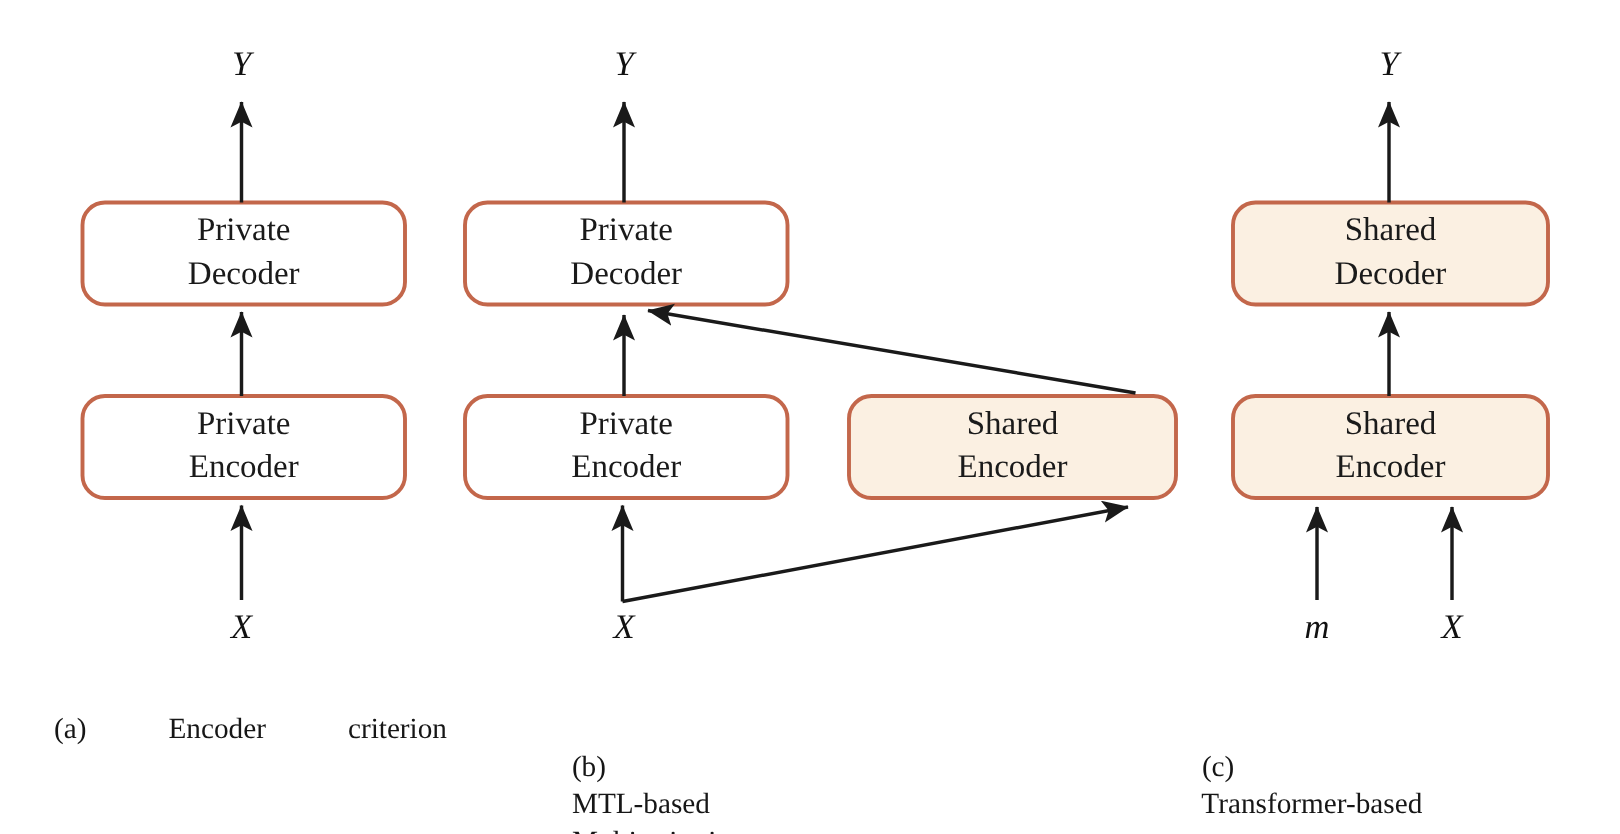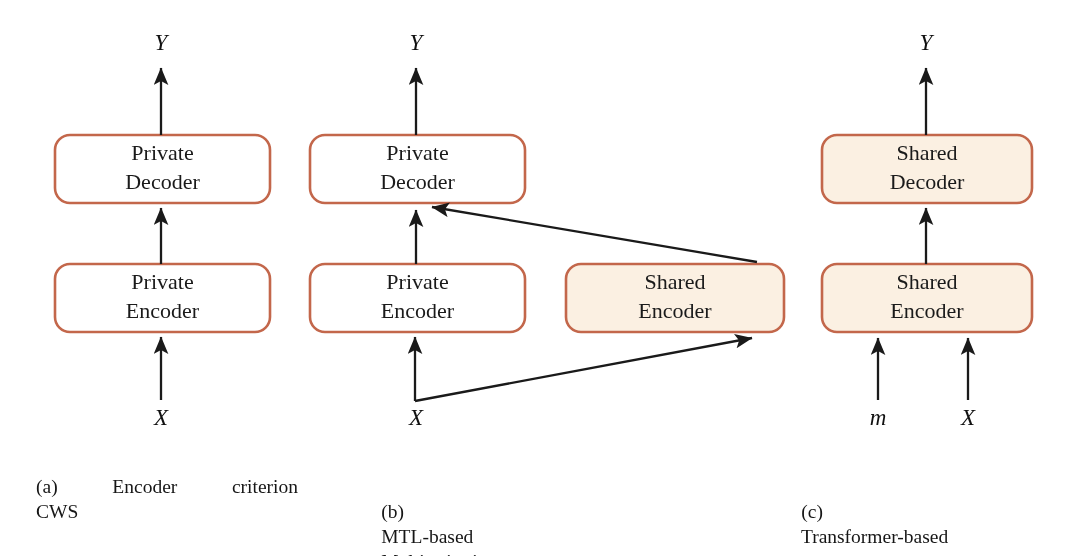--- a/index.html
+++ b/index.html
@@ -142,21 +142,20 @@
       <text class="var-label" x="968" y="425">X</text>
     </g>
   </svg>
 
   <div class="caption justified" style="left:36px; top:474px; width:262px;">
     <span class="cap-line cap-line-1">
       <span>(a)</span>
       <span>Encoder</span>
       <span>criterion</span>
     </span>
-    <span class="cap-line">CWS</span>
   </div>
 
   <div class="caption" style="left:352px; top:474px; width:340px;">
     <span class="cap-line">
       <span>(b)</span>
       <span>MTL-based</span>
       <span>Multi-criteria</span>
       
     </span>
   </div>

